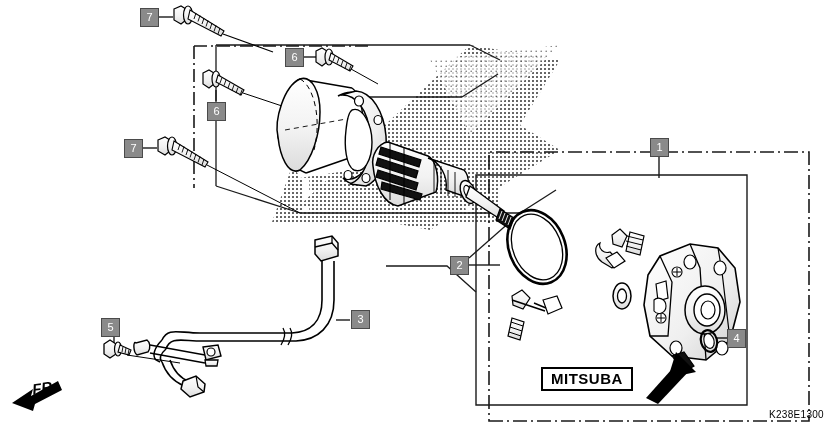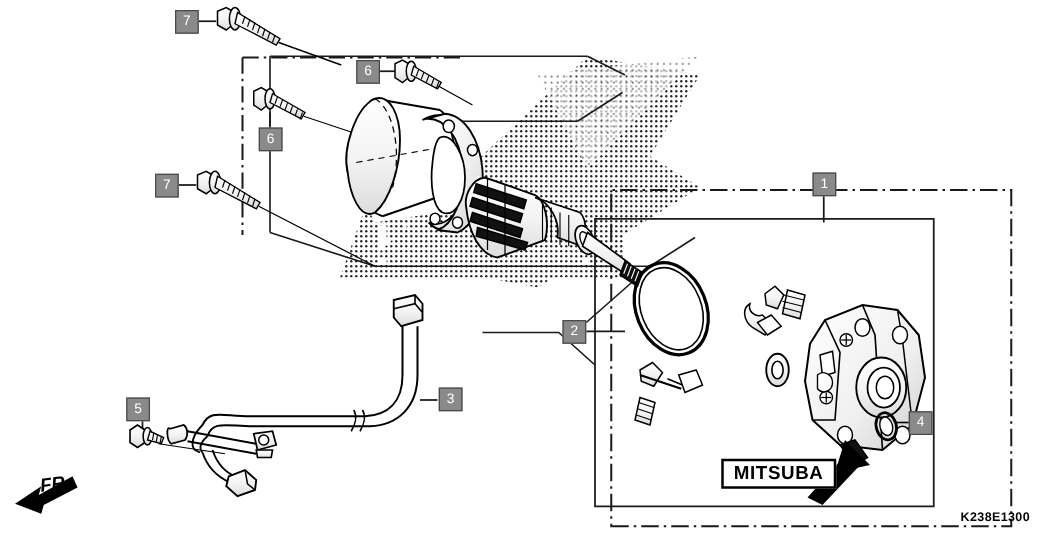--- a/index.html
+++ b/index.html
@@ -21,21 +21,21 @@
     color:#ffffff;
     font-size:11px;
     line-height:17px;
     text-align:center;
     font-family:"Liberation Sans", sans-serif;
   }
   .partcode{
     position:absolute;
     right:6px;bottom:6px;
     font-size:10px;
-    font-weight:bold;
+    font-weight:normal;
     letter-spacing:.3px;
     color:#000;
     font-family:"Liberation Sans", sans-serif;
   }
   .mitsuba-box{
     position:absolute;
     border:2px solid #000;
     background:#fff;
     padding:1px 8px 2px 8px;
     font-size:15px;
@@ -419,19 +419,19 @@
   <div class="callout" style="left:140px;top:8px;">7</div>
   <div class="callout" style="left:285px;top:48px;">6</div>
   <div class="callout" style="left:207px;top:102px;">6</div>
   <div class="callout" style="left:124px;top:139px;">7</div>
   <div class="callout" style="left:650px;top:138px;">1</div>
   <div class="callout" style="left:450px;top:256px;">2</div>
   <div class="callout" style="left:351px;top:310px;">3</div>
   <div class="callout" style="left:101px;top:318px;">5</div>
   <div class="callout" style="left:727px;top:329px;">4</div>
 
-  <div class="mitsuba-box" style="left:541px;top:367px;margin-left:36px;">MITSUBA</div>
+  <div class="mitsuba-box" style="left:541px;top:367px;">MITSUBA</div>
 
   <div class="frlabel" style="left:32px;top:379px;">FR.</div>
 
   <div class="partcode">K238E1300</div>
 
 </div>
 
 </body></html>

